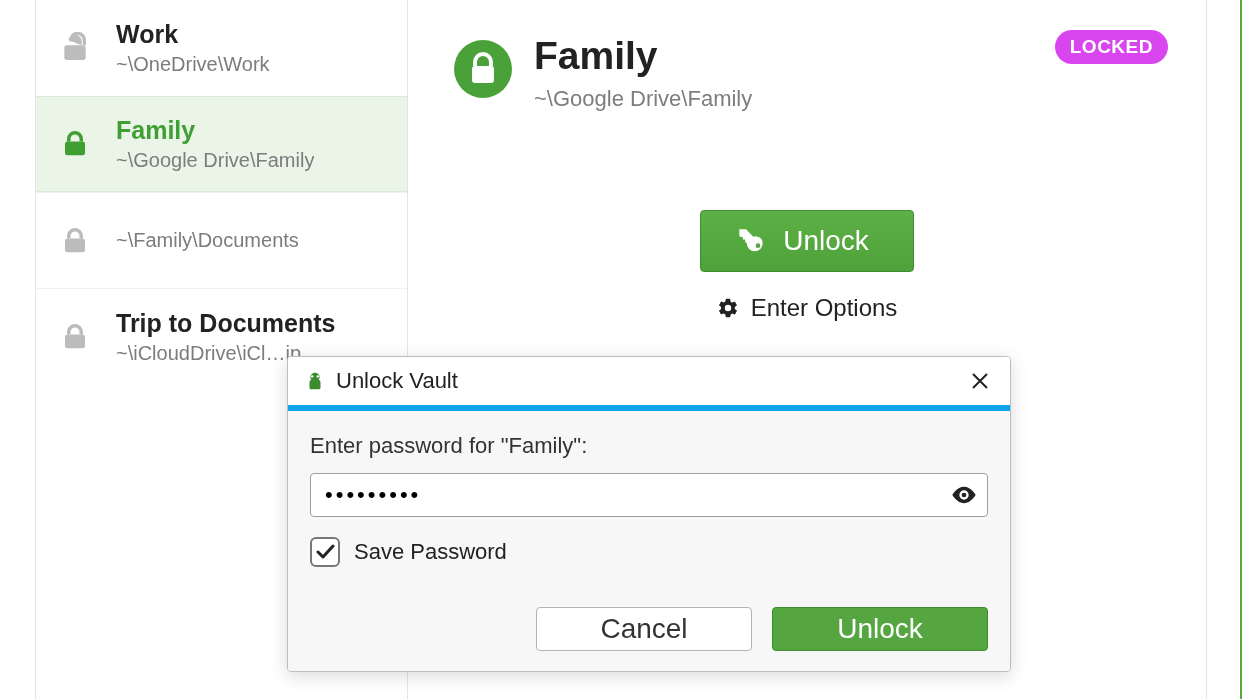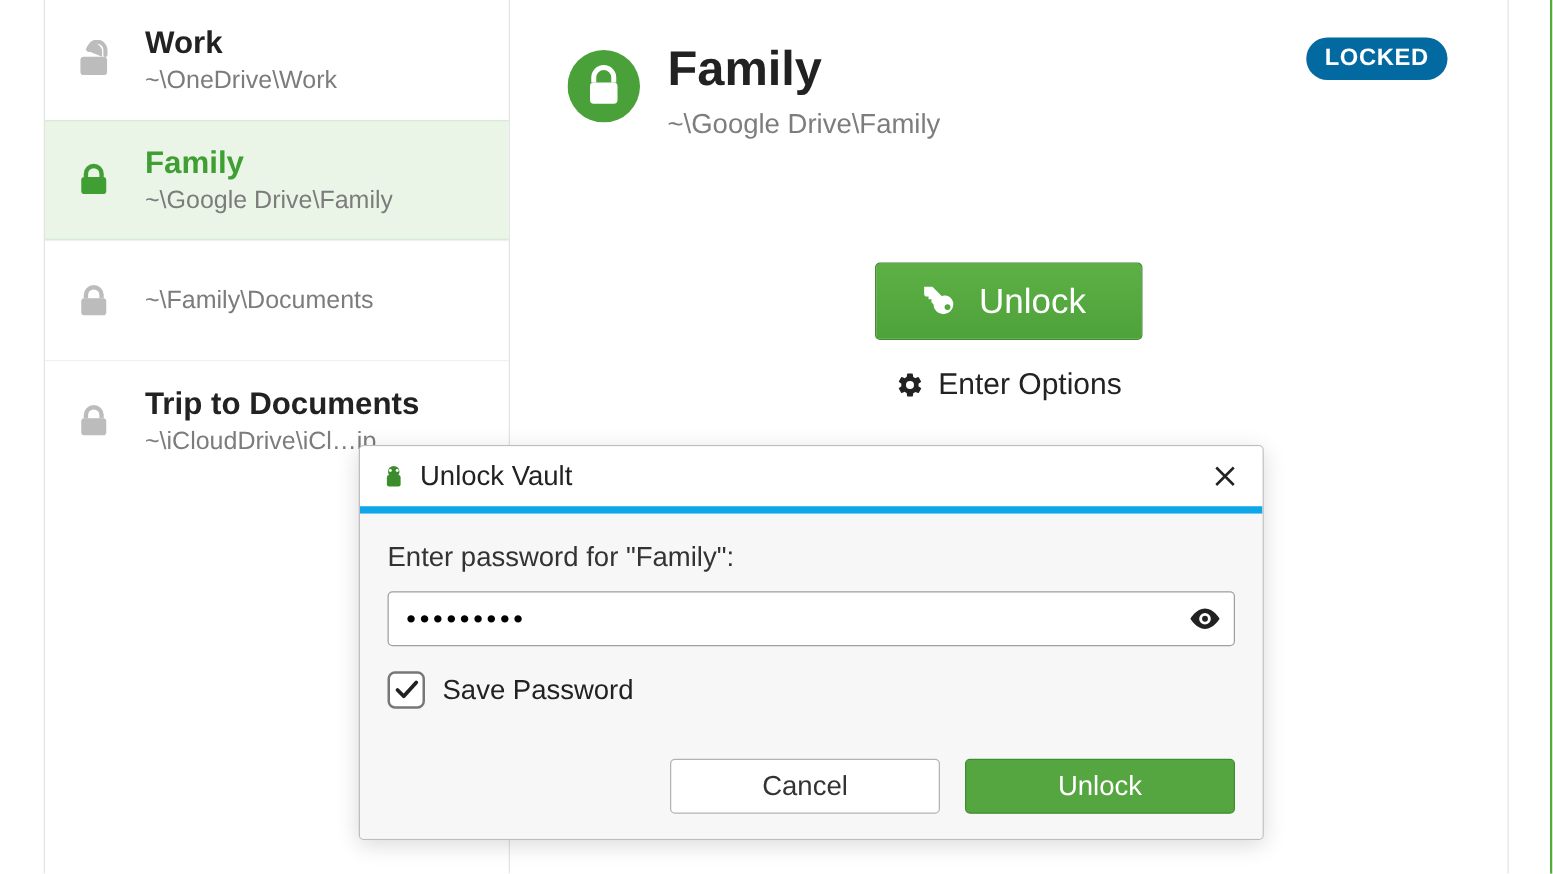--- a/index.html
+++ b/index.html
@@ -80,22 +80,22 @@
     font-weight: 700;
     color: #222;
     margin-bottom: 8px;
   }
   .detail-path {
     font-size: 22px;
     color: #7d7d7d;
   }
   .locked-badge {
     position:absolute;
-    top: 30px; right: 48px;
-    background: #0369a1;
+    top: 30px; right: 38px;
+    background: #d946ef;
     color: #fff;
     font-size: 19px;
     font-weight: 700;
     padding: 6px 15px;
     border-radius: 18px;
     letter-spacing: 0.5px;
   }
   .action-area {
     margin-top: 98px;
     display:flex;
@@ -201,21 +201,21 @@
   .dialog-footer {
     display:flex;
     justify-content:flex-end;
     gap: 20px;
     padding: 0 22px 20px 22px;
     background:#f7f7f7;
   }
   .dlg-btn {
     width: 216px;
     height: 44px;
-    font-size: 22px;
+    font-size: 28px;
     border-radius: 4px;
     cursor:pointer;
     display:flex; align-items:center; justify-content:center;
   }
   .dlg-btn.cancel {
     background:#fff;
     border:1px solid #b3b3b3;
     color:#333;
   }
   .dlg-btn.primary {

